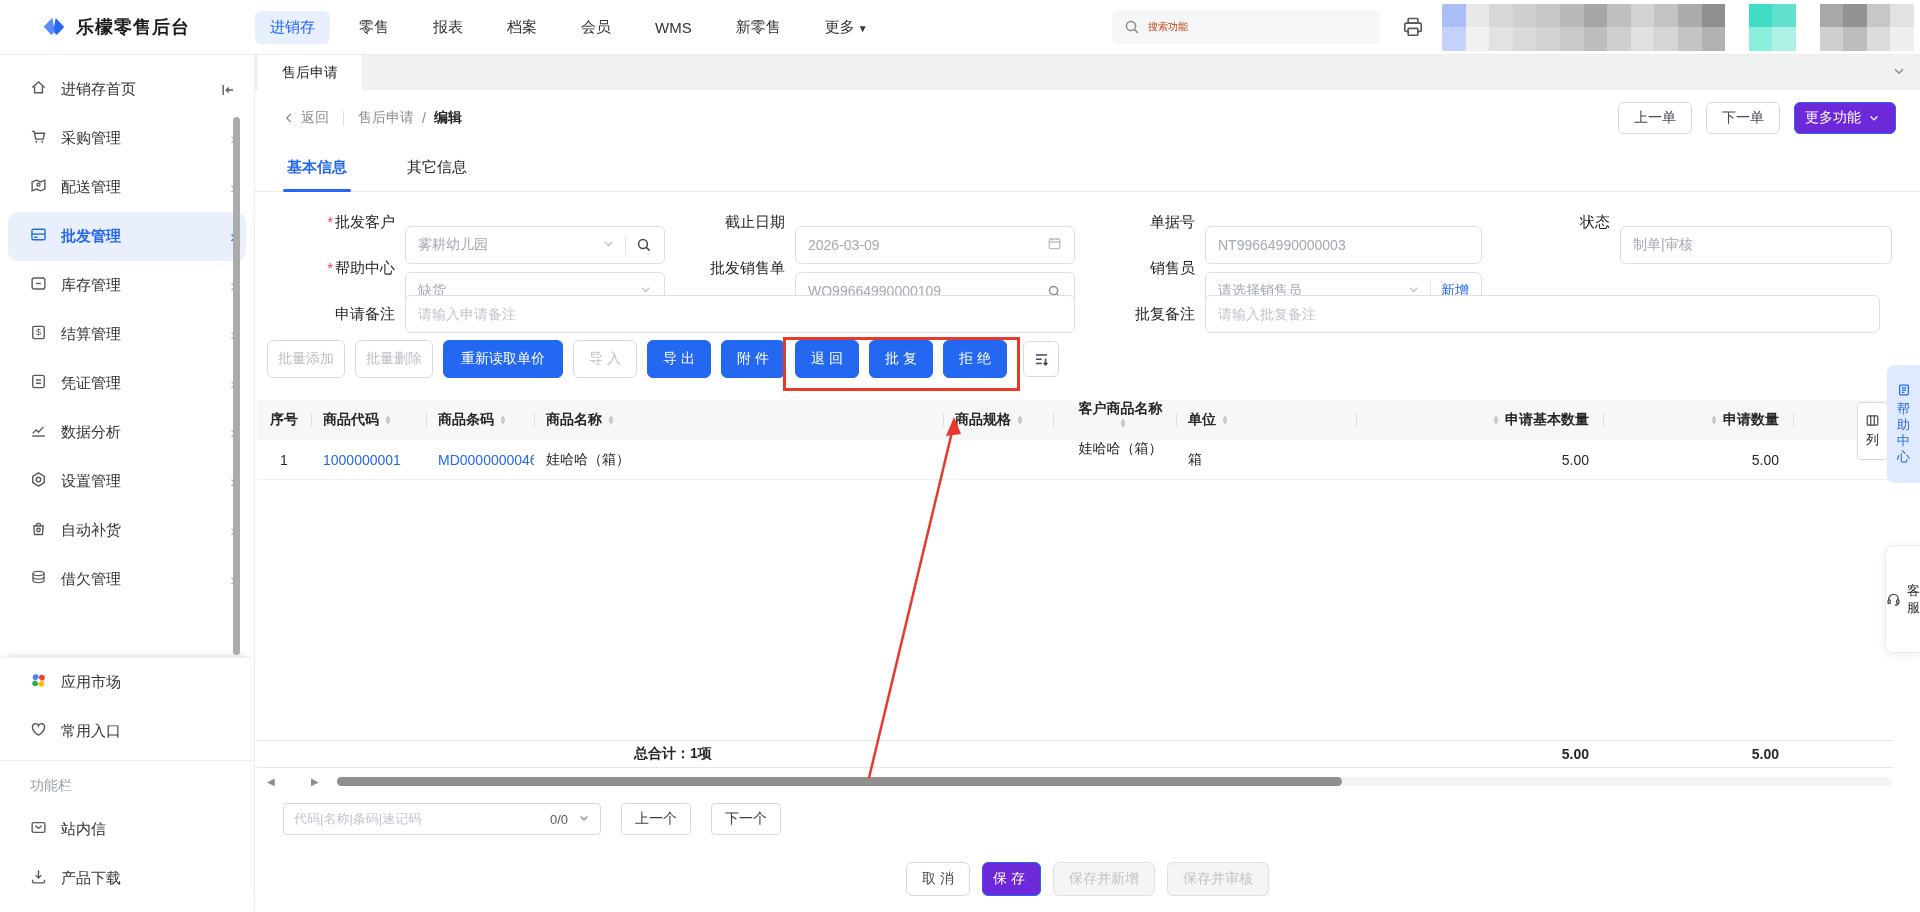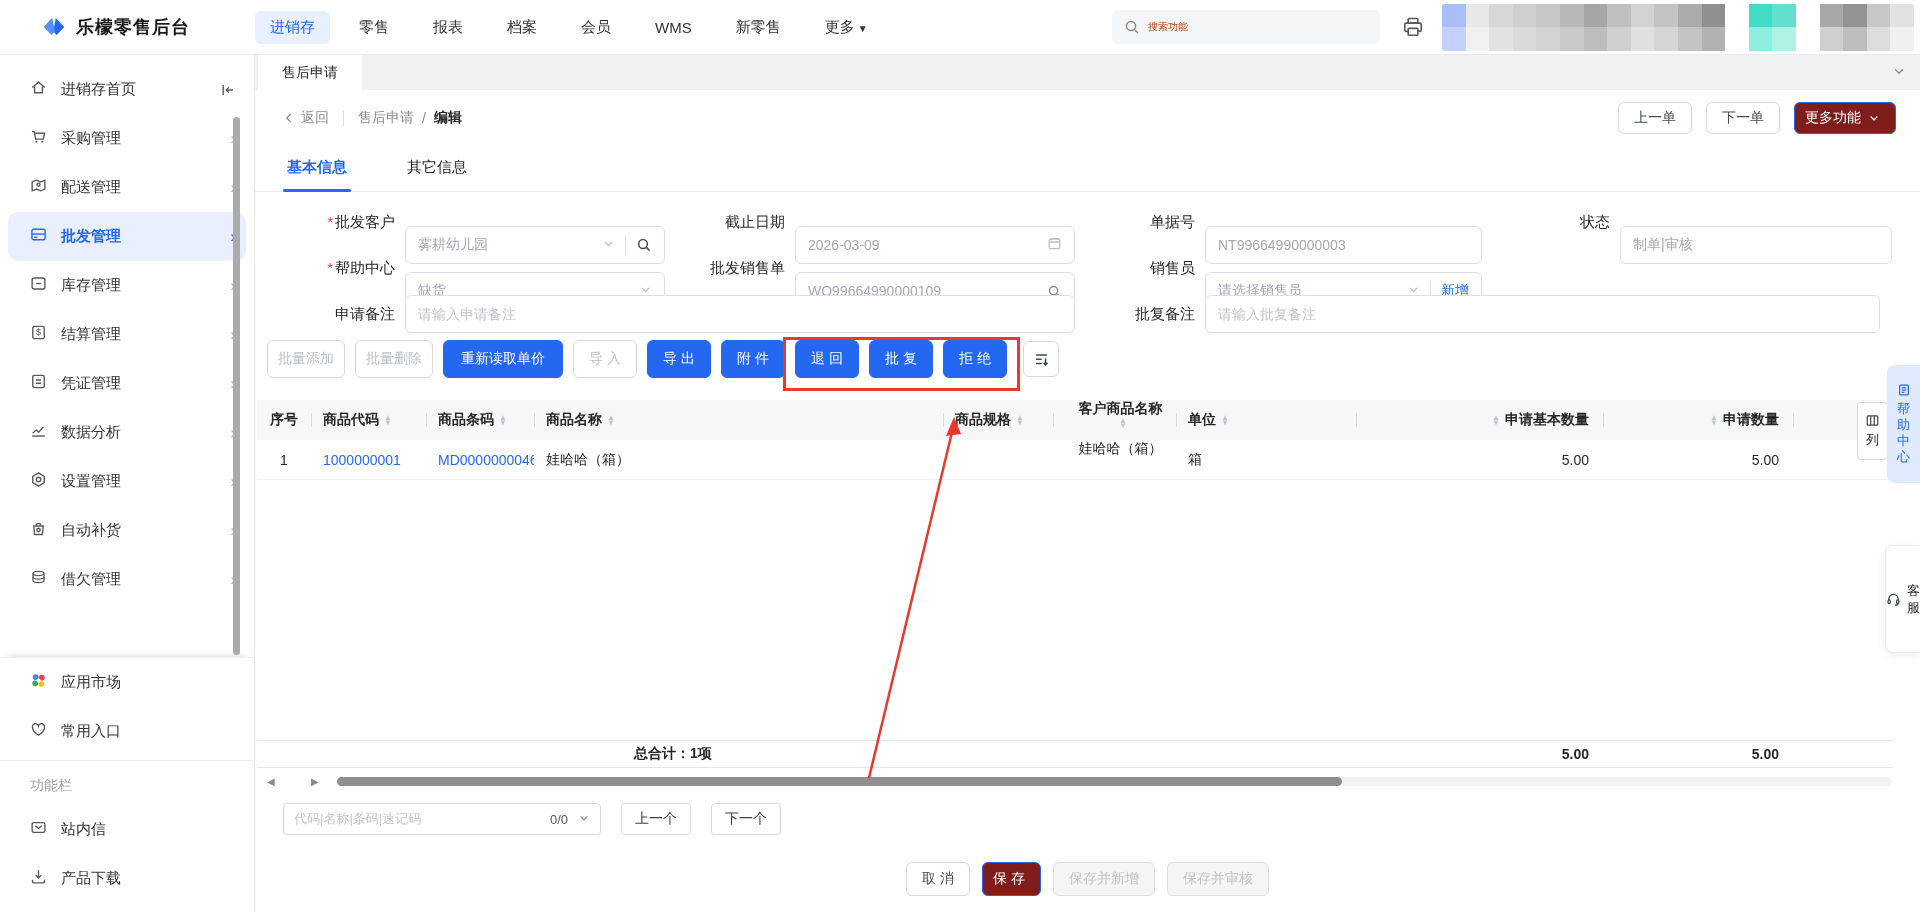--- a/index.html
+++ b/index.html
@@ -52,21 +52,21 @@
   .crumb-row{position:absolute;left:28px;top:10px;right:24px;height:36px;display:flex;align-items:center;font-size:14px;}
   .back-link{color:#8c8c8c;display:flex;align-items:center;gap:6px;cursor:pointer;}
   .crumb-bar{width:1px;height:15px;background:#e0e0e0;margin:0 14px;}
   .crumb-parent{color:#8c8c8c;cursor:pointer;}
   .crumb-sep{color:#8c8c8c;margin:0 8px;}
   .crumb-cur{color:#262626;font-weight:600;}
   .crumb-actions{margin-left:auto;display:flex;gap:14px;align-items:center;}
   .btn{height:32px;border-radius:6px;border:1px solid #d9d9d9;background:#fff;color:#434a54;
     font-size:14px;padding:0 15px;display:inline-flex;align-items:center;justify-content:center;cursor:pointer;white-space:nowrap;
     font-family:inherit;}
-  .btn.primary{background:#7f1d1d;border-color:#2468f2;color:#fff;padding-left:10px;}
+  .btn.primary{background:#6d28d9;border-color:#2468f2;color:#fff;padding-left:10px;}
   .btn.disabled2{color:#c2c2c2;background:#f5f5f5;border-color:#e0e0e0;cursor:default;}
   .btn .bcaret{margin-left:7px;display:flex;}
 
   
   .info-tabs{position:absolute;left:28px;top:52px;right:0;height:50px;display:flex;gap:52px;border-bottom:0;}
   .info-tabs::after{content:"";position:absolute;left:-28px;right:0;bottom:0;height:1px;background:#ebebeb;}
   .itab{font-size:15px;color:#262626;display:flex;align-items:center;cursor:pointer;position:relative;padding:0 4px;}
   .itab.active{color:#2468f2;font-weight:600;}
   .itab.active::after{content:"";position:absolute;left:0;right:0;bottom:0;height:3px;background:#2468f2;border-radius:2px;z-index:2;}
 

